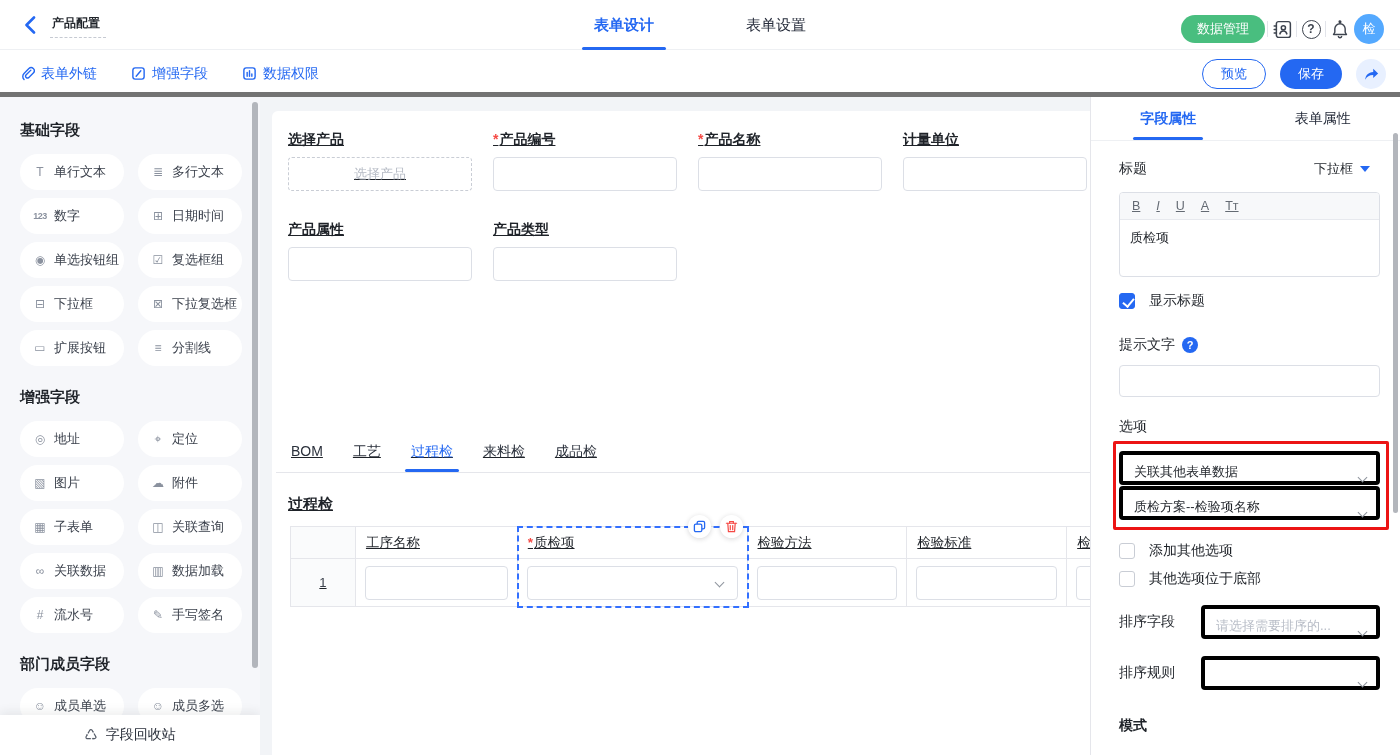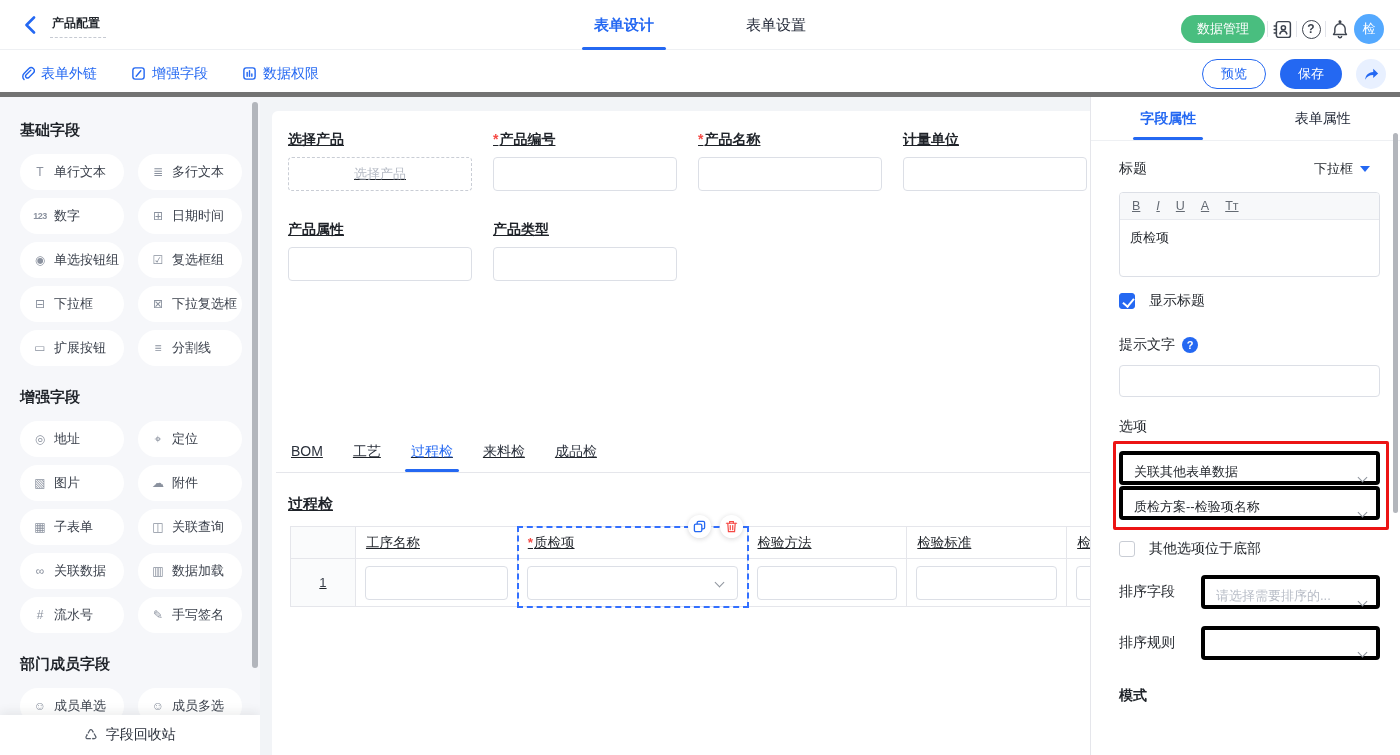--- a/index.html
+++ b/index.html
@@ -463,20 +463,24 @@
         <div class="p-select">
           <span>关联其他表单数据</span>
           <span class="chev"></span>
         </div>
         <div class="p-select">
           <span>质检方案--检验项名称</span>
           <span class="chev"></span>
         </div>
       </div>
 
+      <div class="ckrow" style="margin-top:12px">
+        <span class="ckbox"></span>
+        <span class="ck-label">添加其他选项</span>
+      </div>
       <div class="ckrow" style="margin-top:10px">
         <span class="ckbox"></span>
         <span class="ck-label">其他选项位于底部</span>
       </div>
 
       <div class="sort-row">
         <span class="p-label">排序字段</span>
         <div class="p-select ph">
           <span>请选择需要排序的...</span>
           <span class="chev"></span>

